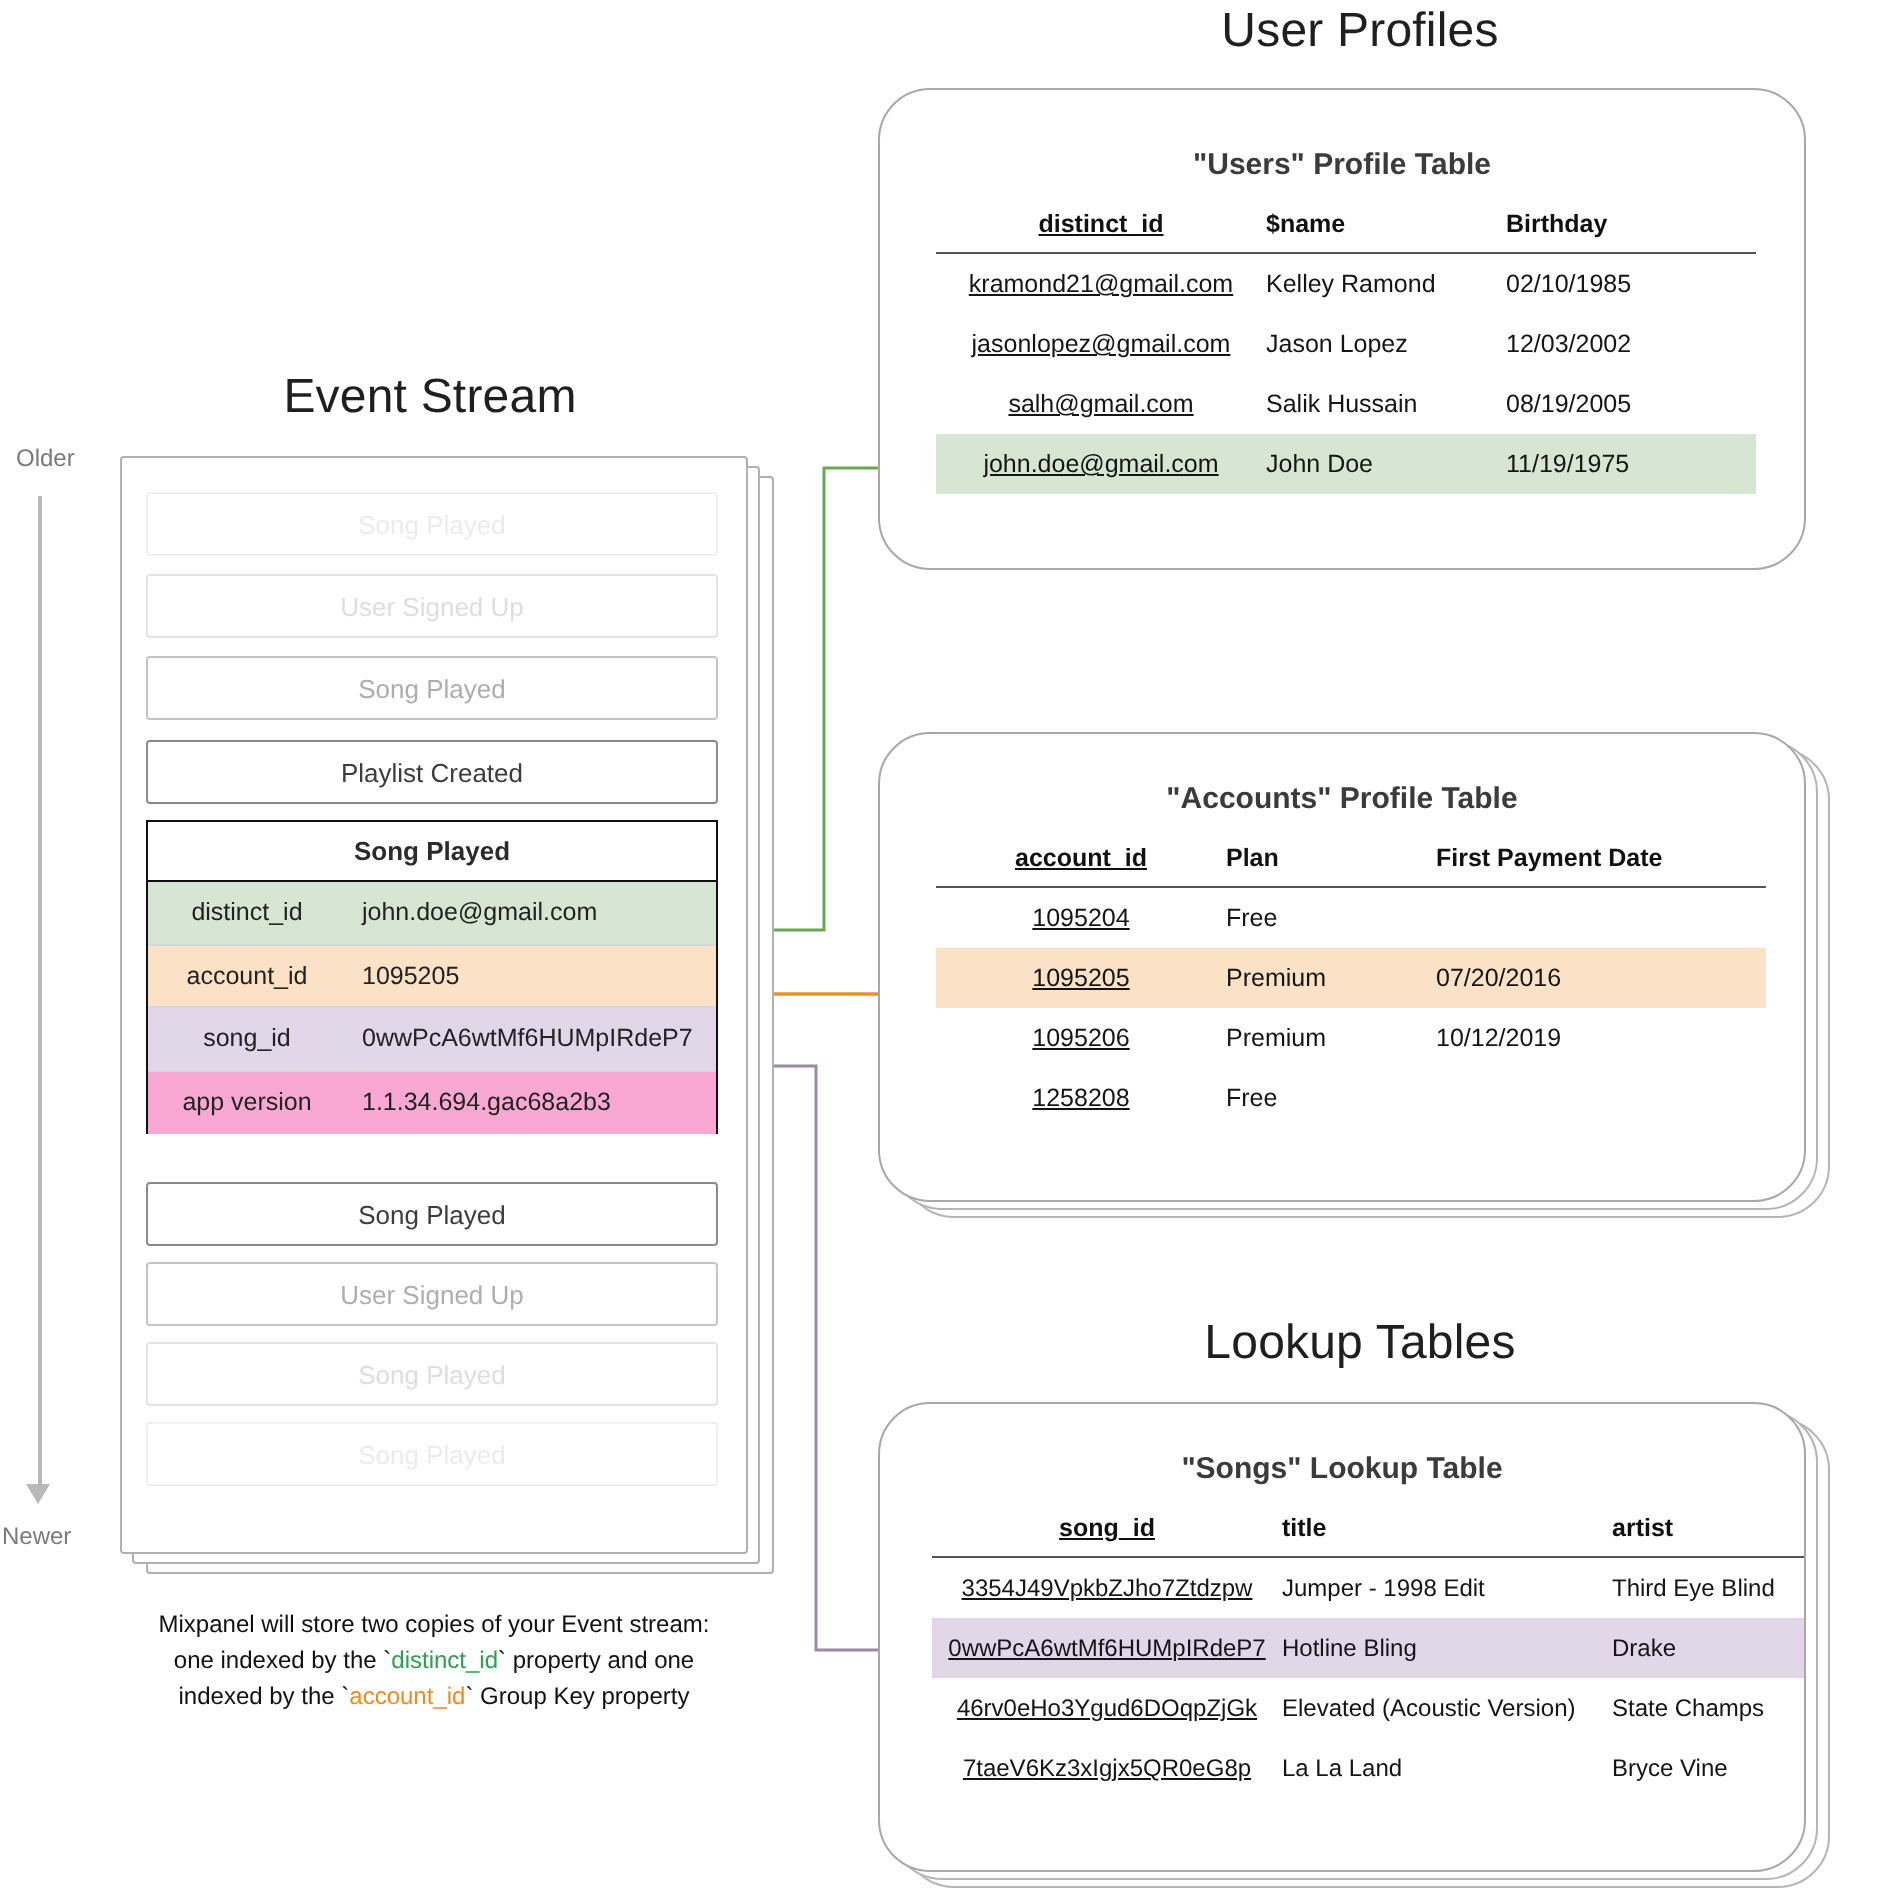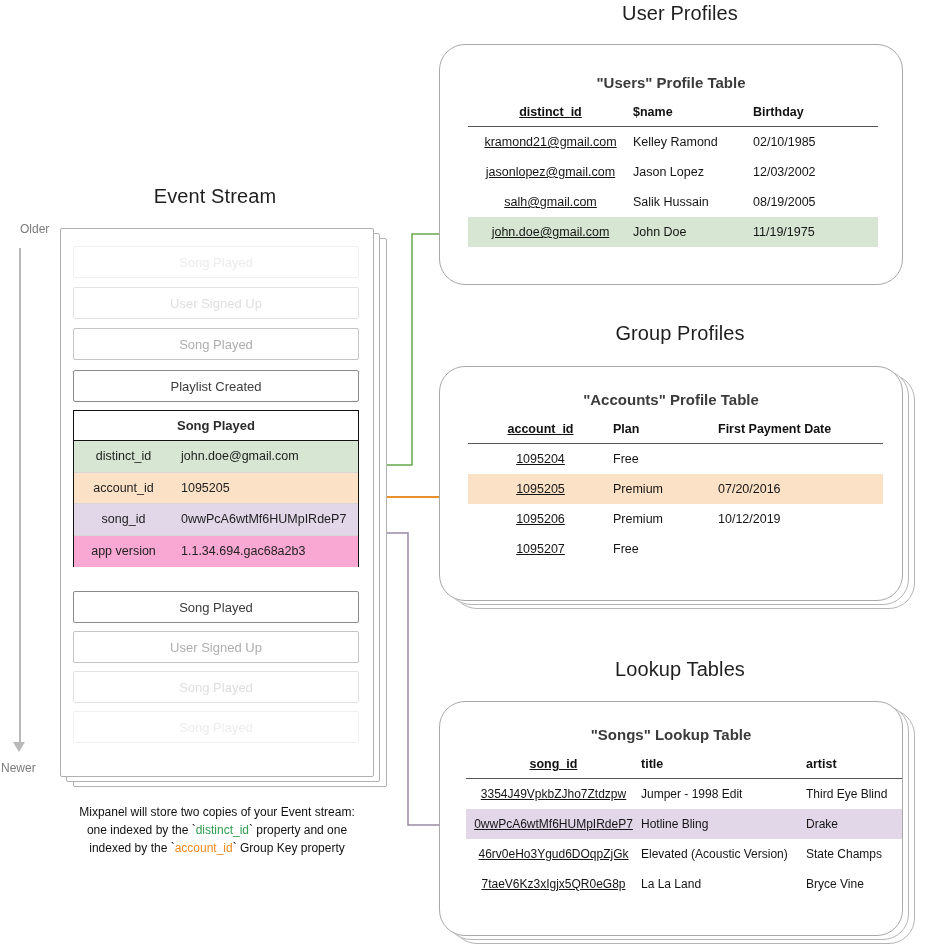--- a/index.html
+++ b/index.html
@@ -15,21 +15,21 @@
     position: relative;
     width: 941px;
     height: 951px;
     overflow: hidden;
     background: #ffffff;
   }
 
   
   .section-title {
     position: absolute;
-    font-size: 20px;
+    font-size: 24px;
     font-weight: 400;
     color: #1f1f1f;
     text-align: center;
     white-space: nowrap;
     letter-spacing: 0.1px;
   }
 
   
   #event-stream-title { left: 60px; top: 185px; width: 310px; }
 
@@ -117,21 +117,21 @@
   .prop-purple { background: #e2d6e9; }
   .prop-plain  { background: #f9a8d4; }
 
   
   #older-label, #newer-label {
     position: absolute;
     font-size: 12px;
     color: #7a7a7a;
     white-space: nowrap;
   }
-  #older-label { left: 20px; top: 222px; }
+  #older-label { left: 8px; top: 222px; }
   #newer-label { left: 1px; top: 761px; }
   #time-axis {
     position: absolute;
     left: 19px;
     top: 248px;
     width: 2px;
     height: 500px;
     background: #b9b9b9;
   }
   #time-axis-head {
@@ -337,21 +337,20 @@
         </tr>
         <tr class="hl-green">
           <td class="key-col">john.doe@gmail.com</td>
           <td>John Doe</td>
           <td>11/19/1975</td>
         </tr>
       </tbody>
     </table>
   </div>
 
-  <div class="section-title" style="left:500px; top:322px; width:360px;">Group Profiles</div>
 
   <div class="panel-stack" style="left:451px; top:374px; width:464px; height:235px;"></div>
   <div class="panel-stack" style="left:445px; top:370px; width:464px; height:235px;"></div>
   <div class="panel" style="left:439px; top:366px; width:464px; height:235px;">
     <div class="panel-title" style="top:24px;">"Accounts" Profile Table</div>
     <table class="dtable" style="left:28px; top:55px; width:415px;">
       <thead>
         <tr>
           <th class="key-col" style="width:145px;">account_id</th>
           <th style="width:105px;">Plan</th>
@@ -368,21 +367,21 @@
           <td class="key-col">1095205</td>
           <td>Premium</td>
           <td>07/20/2016</td>
         </tr>
         <tr>
           <td class="key-col">1095206</td>
           <td>Premium</td>
           <td>10/12/2019</td>
         </tr>
         <tr>
-          <td class="key-col">1095207</td>
+          <td class="key-col">1258208</td>
           <td>Free</td>
           <td></td>
         </tr>
       </tbody>
     </table>
   </div>
 
   <div class="section-title" style="left:500px; top:658px; width:360px;">Lookup Tables</div>
 
   <div class="panel-stack" style="left:451px; top:709px; width:464px; height:235px;"></div>

